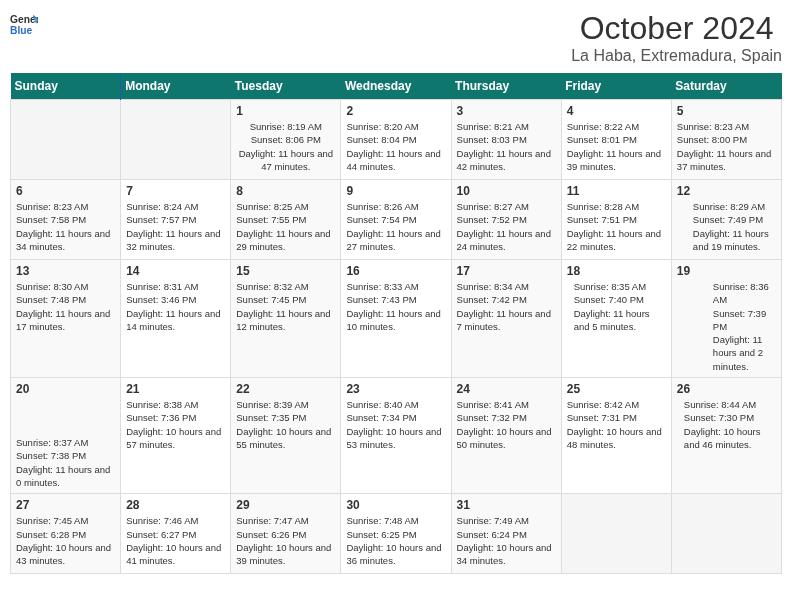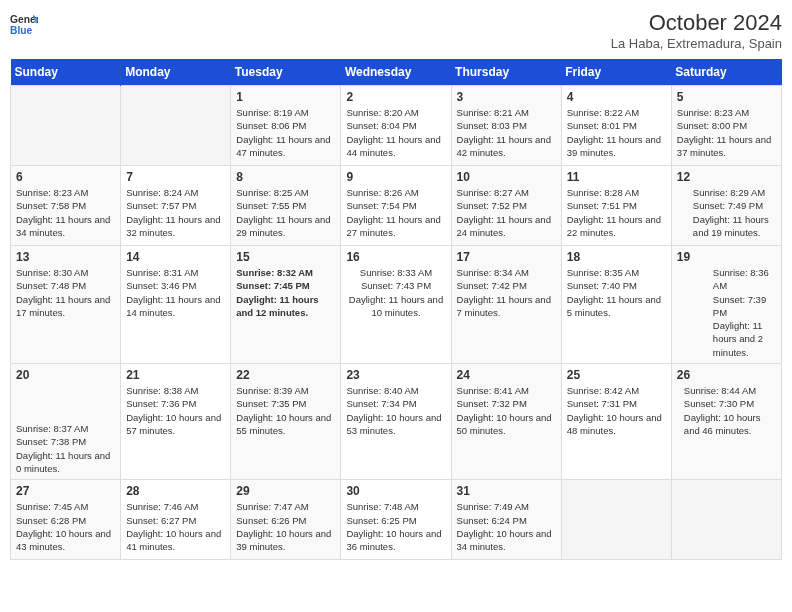--- a/index.html
+++ b/index.html
@@ -22,35 +22,36 @@
       gap: 4px;
     }
     .logo-icon {
       width: 28px;
       height: 28px;
     }
     .title-block {
       text-align: right;
     }
     .month-title {
-      font-size: 22px;
+      font-size: 32px;
       color: #333;
       font-weight: 300;
+      text-align: center;
     }
     .subtitle {
-      font-size: 13px;
+      font-size: 16px;
       color: #555;
     }
     table {
       width: 100%;
       border-collapse: collapse;
       table-layout: fixed;
     }
     th {
-      background: #1d4ed8;
+      background: #0f766e;
       color: #fff;
       font-size: 12px;
       font-weight: bold;
       padding: 6px 4px;
       text-align: left;
     }
     td {
       border: 1px solid #ddd;
       vertical-align: top;
       padding: 4px 5px;
@@ -111,21 +112,21 @@
       <th>Friday</th>
       <th>Saturday</th>
     </tr>
   </thead>
   <tbody id="calendar-body">
   <tr>
         <td class="empty-cell"></td>
         <td class="empty-cell"></td>
         <td>
           <div class="day-number">1</div>
-          <div class="day-info" style="white-space: pre-line;">Sunrise: 8:19 AM
+          <div class="day-info" style="white-space: pre-line; text-align: center;">Sunrise: 8:19 AM
 Sunset: 8:06 PM
 Daylight: 11 hours and 47 minutes.</div>
         </td>
         <td>
           <div class="day-number">2</div>
           <div class="day-info" style="white-space: pre-line;">Sunrise: 8:20 AM
 Sunset: 8:04 PM
 Daylight: 11 hours and 44 minutes.</div>
         </td>
         <td>
@@ -199,39 +200,39 @@
 Daylight: 11 hours and 17 minutes.</div>
         </td>
         <td>
           <div class="day-number">14</div>
           <div class="day-info" style="white-space: pre-line;">Sunrise: 8:31 AM
 Sunset: 3:46 PM
 Daylight: 11 hours and 14 minutes.</div>
         </td>
         <td>
           <div class="day-number">15</div>
-          <div class="day-info" style="white-space: pre-line; font-weight: bold;">Sunrise: 8:32 AM
+          <div class="day-info" style="white-space: pre-line;">Sunrise: 8:32 AM
 Sunset: 7:45 PM
 Daylight: 11 hours and 12 minutes.</div>
         </td>
         <td>
           <div class="day-number">16</div>
-          <div class="day-info" style="white-space: pre-line; text-align: center;">Sunrise: 8:33 AM
+          <div class="day-info" style="white-space: pre-line;">Sunrise: 8:33 AM
 Sunset: 7:43 PM
 Daylight: 11 hours and 10 minutes.</div>
         </td>
         <td>
           <div class="day-number">17</div>
           <div class="day-info" style="white-space: pre-line;">Sunrise: 8:34 AM
 Sunset: 7:42 PM
 Daylight: 11 hours and 7 minutes.</div>
         </td>
         <td>
           <div class="day-number">18</div>
-          <div class="day-info" style="white-space: pre-line;">Sunrise: 8:35 AM
+          <div class="day-info" style="white-space: pre-line; margin-left: 7px;">Sunrise: 8:35 AM
 Sunset: 7:40 PM
 Daylight: 11 hours and 5 minutes.</div>
         </td>
         <td>
           <div class="day-number">19</div>
           <div class="day-info" style="white-space: pre-line; margin-left: 36px;">Sunrise: 8:36 AM
 Sunset: 7:39 PM
 Daylight: 11 hours and 2 minutes.</div>
         </td>
       </tr>

